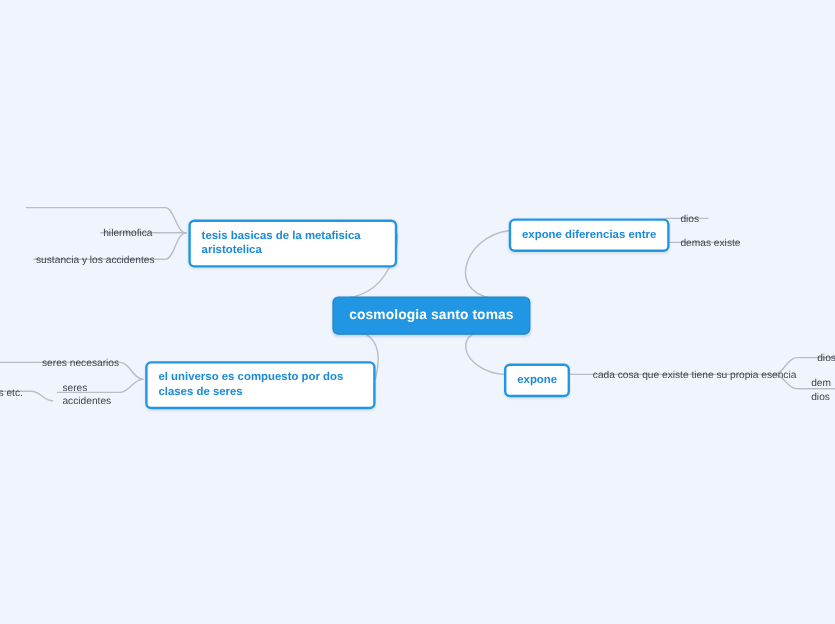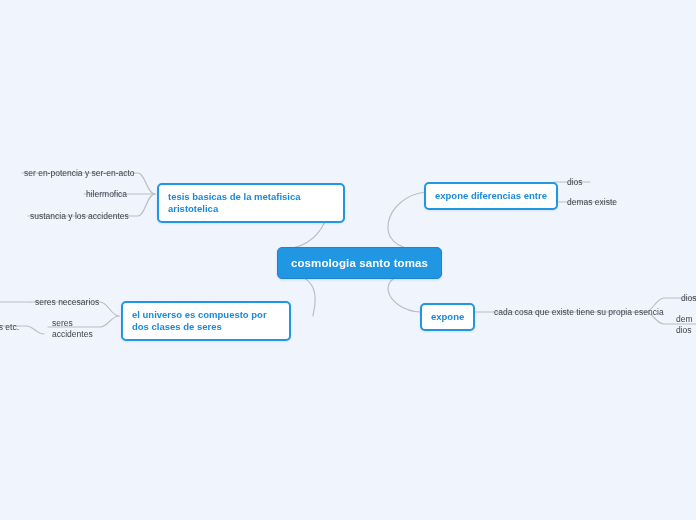--- a/index.html
+++ b/index.html
@@ -107,46 +107,43 @@
 
       <path d="M 645 312 C 653 312 656 298 664 298 L 700 298"></path>
       <path d="M 645 312 C 653 312 656 324 664 324 L 700 324"></path>
     </g>
   </svg>
 
   <div class="node node-root" style="left:277px; top:247px;">
     <span class="nowrap-root">cosmologia santo tomas</span>
   </div>
 
-  <div class="node node-branch" style="left:157px; top:183px; width:188px;">
+  <div class="node node-branch" style="left:157px; top:183px; width:174px;">
     <span>tesis basicas de la metafisica aristotelica</span>
   </div>
 
-  <div class="node node-leaf" style="left:22px; top:167px;">
-    <span>ser en-potencia y ser-en-acto</span>
-  </div>
   <div class="node node-leaf" style="left:84px; top:188px;text-align:right;">
     <span>hilermofica</span>
   </div>
   <div class="node node-leaf" style="left:28px; top:210px;">
     <span>sustancia y los accidentes</span>
   </div>
 
   <div class="node node-branch" style="left:424px; top:182px;">
     <span>expone diferencias entre</span>
   </div>
 
   <div class="node node-leaf" style="left:565px; top:176px;">
     <span>dios</span>
   </div>
   <div class="node node-leaf" style="left:565px; top:196px;">
     <span>demas existe</span>
   </div>
 
-  <div class="node node-branch" style="left:121px; top:301px; width:170px;">
+  <div class="node node-branch" style="left:121px; top:301px; width:192px;">
     <span>el universo es compuesto por dos clases de seres</span>
   </div>
 
   <div class="node node-leaf" style="left:33px; top:296px;text-align:right;">
     <span>seres necesarios</span>
   </div>
   <div class="node node-leaf wrap" style="left:50px; top:317px;">
     <span>seres accidentes</span>
   </div>
 

